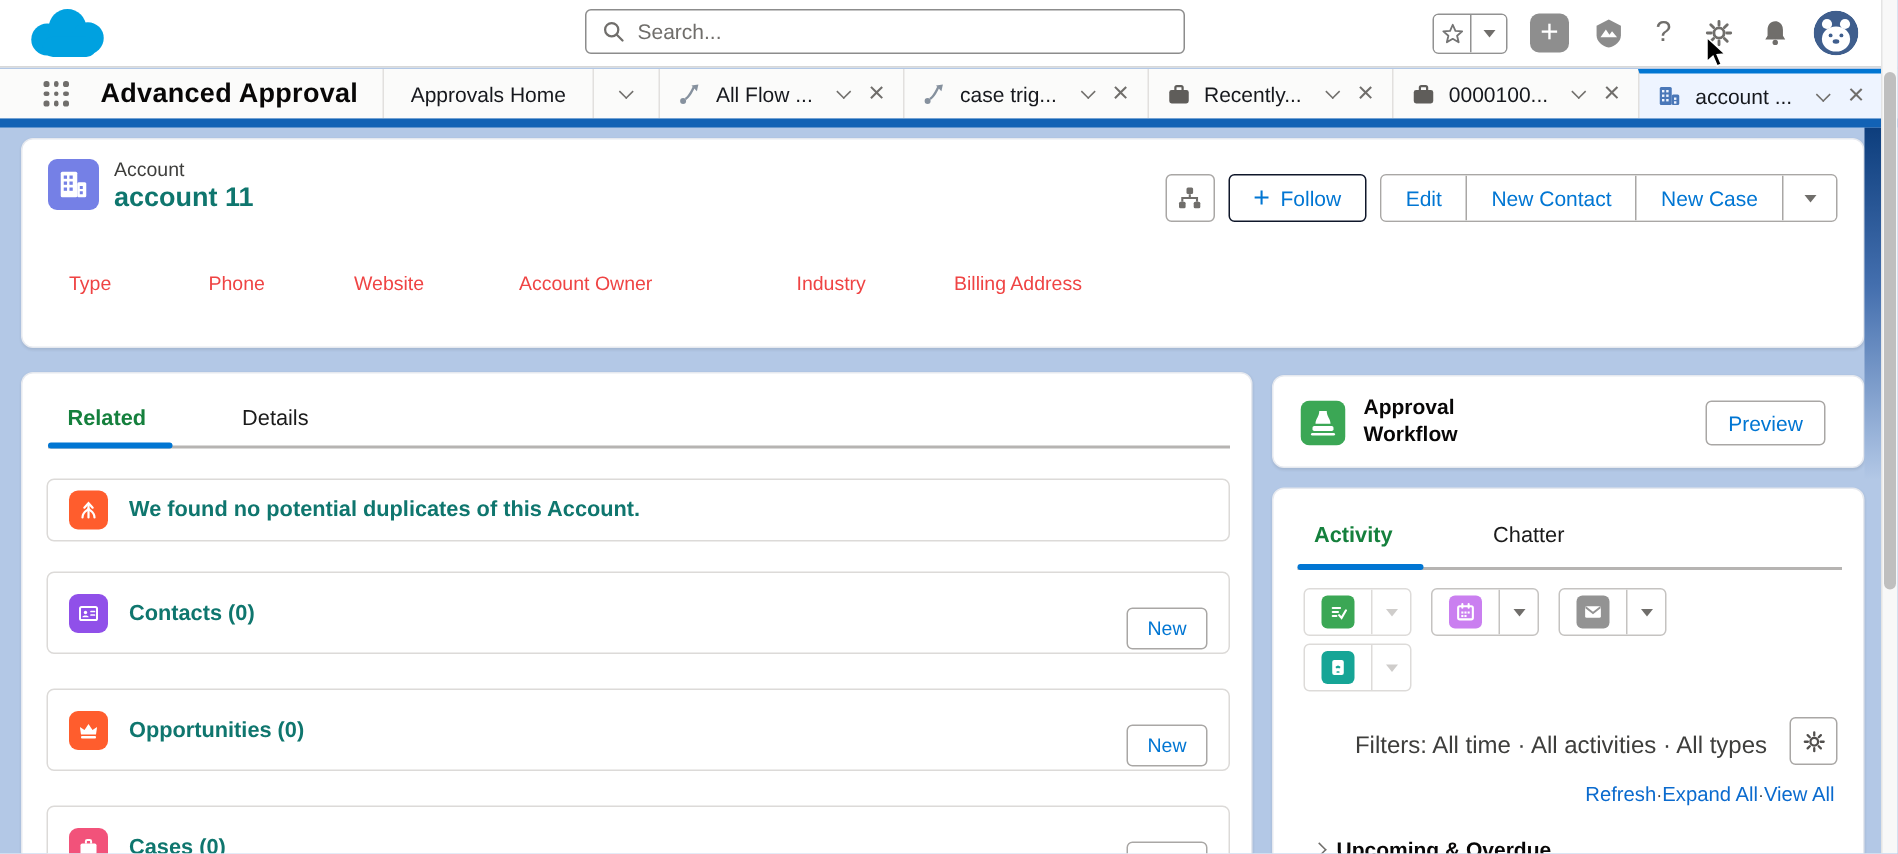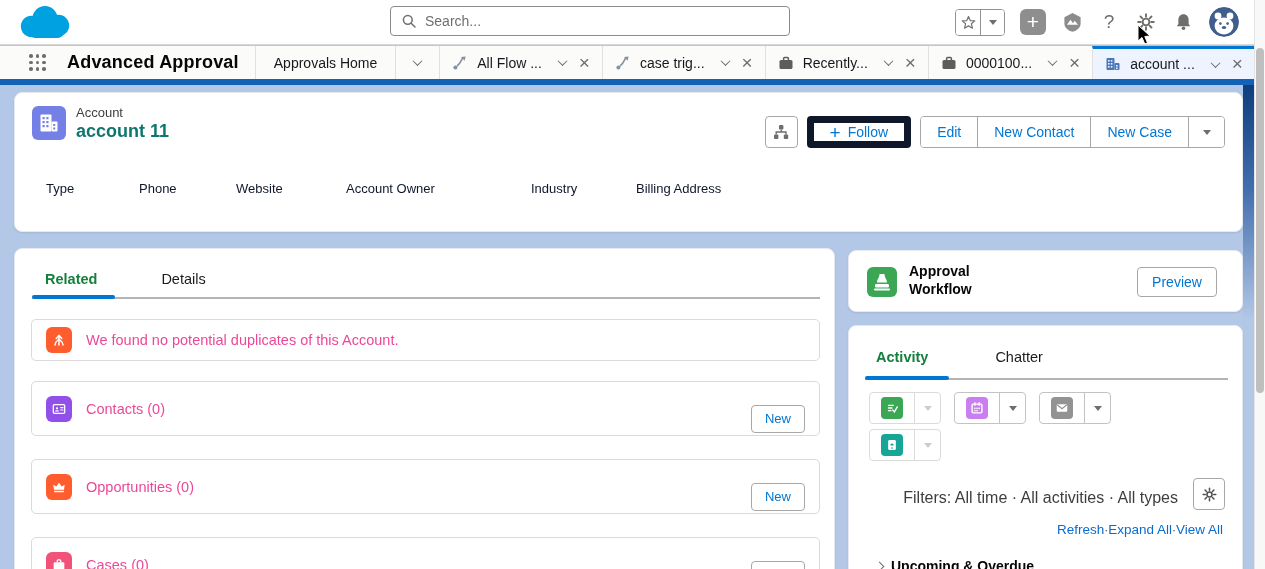--- a/index.html
+++ b/index.html
@@ -45,47 +45,47 @@
   .band { position:absolute; top:79px; left:0; width:1265px; height:6px; background:#1262b5; z-index:4; }
 
   
   .card { position:absolute; background:#fff; border-radius:8px; border:1px solid #e6e9ef; box-shadow:0 1px 2px rgba(0,0,0,.09); }
   .record-card { left:14px; top:92px; width:1229px; height:140px; }
   .entity-ic { position:absolute; left:17px; top:13px; width:34px; height:34px; border-radius:6px; background:#7580e6; display:flex; align-items:center; justify-content:center; }
   .entity-label { position:absolute; left:61px; top:12px; font-size:13px; color:#3e3e3c; }
   .record-title { position:absolute; left:61px; top:28px; font-size:18px; font-weight:700; color:#0f766e; }
   .rec-actions { position:absolute; right:17px; top:23px; display:flex; gap:9px; align-items:center; }
   .icon-btn { width:33px; height:32px; border:1px solid #a9a7a5; border-radius:4px; background:#fff; display:flex; align-items:center; justify-content:center; }
-  .btn { height:32px; padding:0 16px; border:7px solid #0f172a; border-radius:4px; background:#fff; color:#0176d3; font-size:14px; display:flex; align-items:center; gap:7px; }
+  .btn { height:32px; padding:0 16px; border:1px solid #0f172a; border-radius:4px; background:#fff; color:#0176d3; font-size:14px; display:flex; align-items:center; gap:7px; }
   .btn-group { display:flex; border:1px solid #a9a7a5; border-radius:4px; overflow:hidden; height:32px; }
   .btn-group .btn { border:none; border-radius:0; height:100%; }
   .btn-group .btn + .btn { border-left:1px solid #a9a7a5; }
   .btn-group .grp-caret { width:36px; display:flex; align-items:center; justify-content:center; border-left:1px solid #a9a7a5; background:#fff; }
   .plus-blue::before { content:'+'; color:#0176d3; font-size:19px; line-height:1; margin-top:-2px; }
   .fields { position:absolute; left:31px; top:88px; display:flex; }
   .field { display:flex; flex-direction:column; gap:7px; }
-  .field .flabel { font-size:13px; color:#0f172a; }
+  .field .flabel { font-size:13px; color:#ef4444; }
   .field .fvalue { font-size:13px; min-height:20px; display:flex; align-items:center; gap:6px; }
   .f-type{width:93px;} .f-phone{width:97px;} .f-web{width:110px;} .f-owner{width:185px;} .f-ind{width:105px;} .f-bill{width:160px;}
   .owner-av { width:20px; height:20px; border-radius:4px; overflow:hidden; flex:0 0 auto; }
   a.slink { color:#0b6bce; text-decoration:underline; font-size:13.5px; font-weight:400; }
 
   
   .left-panel { left:14px; top:248px; width:821px; height:330px; border-radius:8px; }
   .panel-tabs { position:absolute; left:30px; top:22px; display:flex; gap:64px; font-size:14.5px; color:#1b1b1b; }
   .ptab.on { font-weight:700; color:#15803d; }
   .tabs-rule { position:absolute; left:17px; top:48px; width:788px; height:2px; background:#b6b4b2; }
   .tabs-active-bar { position:absolute; left:17px; top:46px; width:83px; height:4px; background:#0176d3; border-radius:2px; }
   .strip-card { position:absolute; left:16px; width:789px; border:1px solid #dcdad8; border-radius:5px; background:#fff; display:flex; align-items:center; padding:0 14px; gap:14px; }
   .dup-card { top:70px; height:42px; }
   .lc-contacts { top:132px; height:55px; }
   .lc-opps { top:210px; height:55px; }
   .lc-cases { top:288px; height:55px; }
   .sq-ic { width:26px; height:26px; border-radius:6px; display:flex; align-items:center; justify-content:center; flex:0 0 auto; }
-  .strip-title { font-size:14.5px; font-weight:400; color:#ec4899; }
+  .strip-title { font-size:14.5px; font-weight:700; color:#0f766e; }
   .new-btn { margin-left:auto; width:54px; height:28px; border:1px solid #a9a7a5; border-radius:4px; background:#fff; color:#0176d3; font-size:13px;margin-top:20px; }
 
   
   .wf-card { left:848px; top:250px; width:395px; height:62px; }
   .wf-ic { position:absolute; left:18px; top:16px; }
   .wf-title { position:absolute; left:60px; top:11px; width:100px; font-size:14px; font-weight:700; color:#080707; line-height:18px; }
   .preview-btn { position:absolute; left:288px; top:16px; width:80px; height:30px; border:1px solid #a9a7a5; border-radius:4px; background:#fff; color:#0176d3; font-size:14px; }
   .act-card { left:848px; top:325px; width:395px; height:260px; }
   .act-tabs { position:absolute; left:27px; top:23px; display:flex; gap:67px; font-size:14.5px; color:#1b1b1b; }
   .act-rule { position:absolute; left:16px; top:52px; width:363px; height:2px; background:#b6b4b2; }

